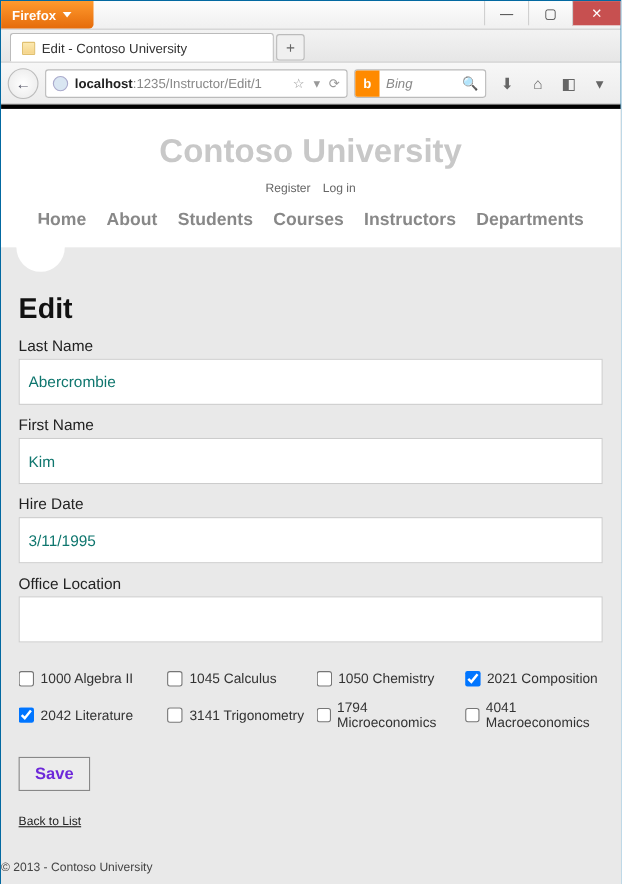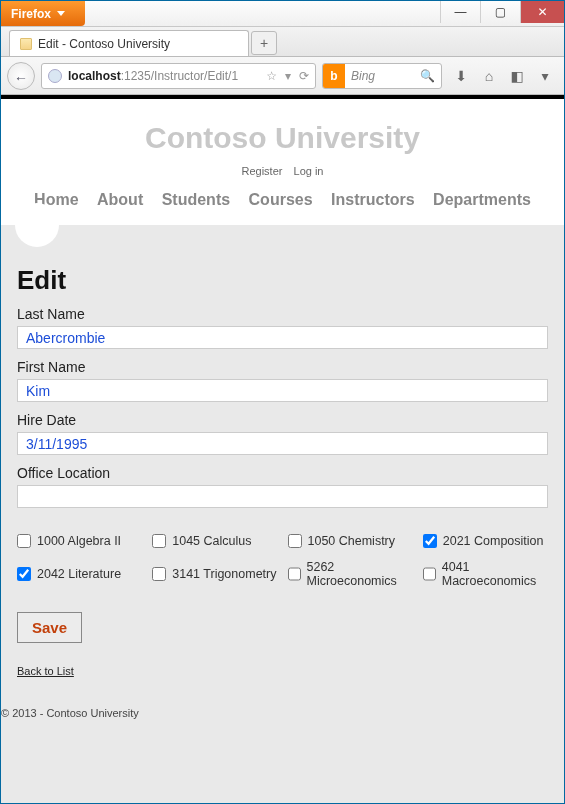--- a/index.html
+++ b/index.html
@@ -34,25 +34,25 @@
 .site-title { font-size:30px; font-weight:700; color:#c8c8c8; font-family:"Segoe UI","Trebuchet MS",sans-serif; letter-spacing:0;}
 .auth-links { font-size:11px; color:#666; margin-top:10px;}
 .auth-links span { cursor:pointer; margin:0 4px;}
 .main-nav { margin-top:14px; font-size:16px; font-weight:700; color:#888;}
 .main-nav span { margin:0 7px; cursor:pointer;}
 .avatar-notch { height:32px; background:#e9e9e9; position:relative;}
 .avatar-notch::before { content:""; position:absolute; left:14px; top:-22px; width:44px; height:44px; background:#fff; border-radius:50%;}
 .page { padding:0 16px 14px; }
 h1.pg { font-size:26px; font-weight:700; color:#111; margin:8px 0 4px;}
 .fld-label { font-size:14px; color:#222; margin-top:10px; margin-bottom:4px;}
-.fld-input { width:100%; height:23px; border:1px solid #ccc; background:#fff; padding:0 8px; font-size:14px; color:#1d4ed8;}
+.fld-input { width:100%; height:42px; border:1px solid #ccc; background:#fff; padding:0 8px; font-size:14px; color:#0f766e;}
 .course-grid { display:grid; grid-template-columns: repeat(4, 1fr); gap:12px 10px; margin-top:26px; font-size:12.5px; color:#333;}
 .chk { display:flex; align-items:center; gap:6px;}
 .chk input { width:14px; height:14px; cursor:pointer;}
-.save-btn { margin-top:24px; padding:6px 14px; font-size:15px; font-weight:700; background:#ececec; border:1px solid #888; cursor:pointer; color:#c2410c;}
+.save-btn { margin-top:24px; padding:6px 14px; font-size:15px; font-weight:700; background:#ececec; border:1px solid #888; cursor:pointer; color:#6d28d9;}
 .backlink { display:inline-block; margin-top:22px; font-size:11px; color:#222; text-decoration:underline; cursor:pointer;}
 .footer { text-align:left; font-size:11px; color:#444; padding:14px 0 18px;}
 </style>
 </head>
 <body>
 
 <div class="window">
 
   <div class="titlebar">
     <div class="ff-btn">
@@ -153,21 +153,21 @@
           <label class="chk">
             <input type="checkbox" checked="" style="">
             <span>2042 Literature</span>
           </label>
           <label class="chk">
             <input type="checkbox" style="">
             <span>3141 Trigonometry</span>
           </label>
           <label class="chk">
             <input type="checkbox" style="">
-            <span>5262 Microeconomics</span>
+            <span>1794 Microeconomics</span>
           </label>
           <label class="chk">
             <input type="checkbox" style="">
             <span>4041 Macroeconomics</span>
           </label>
         </div>
 
       <button class="save-btn">Save</button>
       <div><a class="backlink">Back to List</a></div>
     </div>

